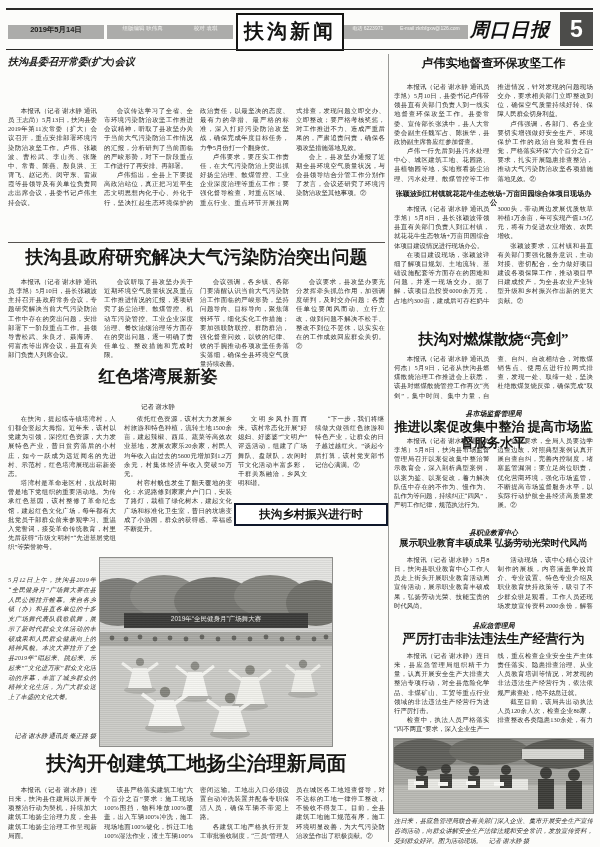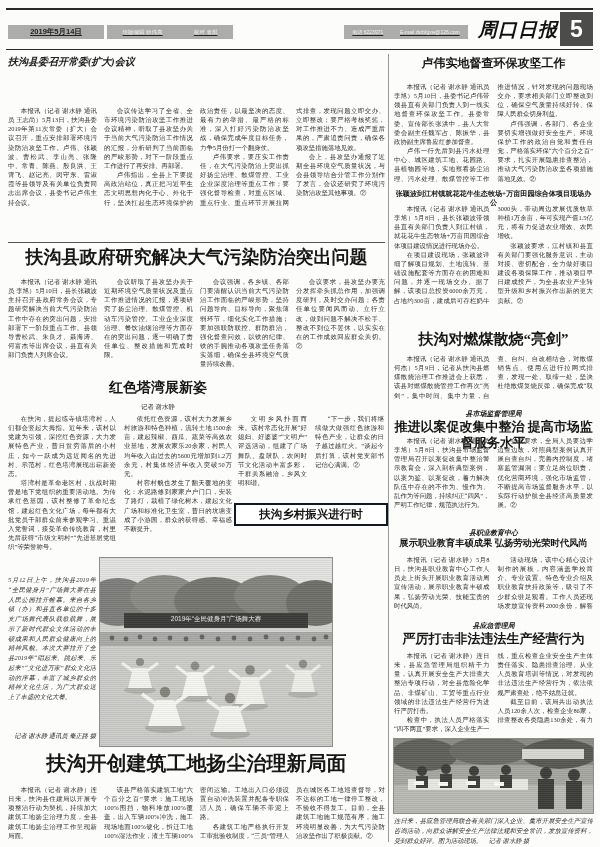--- a/index.html
+++ b/index.html
@@ -1,37 +1,37 @@
 <!DOCTYPE html>
 <html lang="zh"><head>
 <meta charset="utf-8">
 <style>
   html,body{margin:0;padding:0;background:#e9e8e4;-webkit-text-size-adjust:none;}
   .page{position:relative;width:600px;height:847px;margin:0 auto;background:#fcfcfa;
         font-family:"Liberation Serif",serif;color:#222;overflow:hidden;}
   .abs{position:absolute;}
   .rule{background:#2a2a28;}
-  .graybar{background:#acacaa;display:flex;align-items:center;text-decoration:underline;}
+  .graybar{background:#acacaa;display:flex;}
   .graybar .wt{color:#f4f4f2;font-family:"Liberation Sans",sans-serif;}
   .bodytext{font-size:6.4px;line-height:1.43;text-align:justify;color:#2e2e2c;overflow:hidden;}
   .bodytext p{margin:0;text-indent:2em;}
   .cols2{column-count:2;column-gap:8px;}
   .cols4{column-count:4;column-gap:7px;}
   .hl{font-weight:bold;color:#161614;text-align:center;line-height:1.2;}
   .kicker{font-weight:bold;font-style:italic;color:#1c1c1a;}
   .byline{text-align:center;font-size:6.5px;color:#333;}
   .caption{font-style:italic;font-size:6.3px;line-height:1.55;text-align:justify;color:#30302e;overflow:hidden;}
   .cap-credit{text-align:right;font-style:italic;font-size:6.3px;margin-top:2px;}
   .photo{outline:1px solid #8d8d8a;background:#c9c9c6;overflow:hidden;}
   .photo svg{display:block;}
   .grain{position:absolute;inset:0;background:repeating-linear-gradient(0deg,rgba(255,255,255,.06) 0 1px,rgba(0,0,0,.05) 1px 2px);pointer-events:none;}
   .boxlabel{border:2px solid #0f172a;background:#fff;text-align:center;font-weight:bold;
             font-size:11.5px;color:#141412;font-family:"Liberation Sans",sans-serif;}
   .masthead{font-weight:bold;font-style:italic;font-size:19px;letter-spacing:1px;color:#111;
-            font-family:"Liberation Serif",serif;text-align:right;}
+            font-family:"Liberation Serif",serif;text-align:left;}
   .pgbox{background:#4c4c4a;color:#fff;text-align:center;font-weight:bold;
          font-family:"Liberation Sans",sans-serif;}
   .secbox{border:2px solid #141412;background:#fff;text-align:center;font-weight:bold;
           letter-spacing:3px;color:#131311;}
 </style>
 </head>
 <body>
 
 <div class="page">
 
@@ -39,20 +39,23 @@
 
   <div class="abs graybar" style="left:8px;top:25px;width:96px;height:14px;justify-content:center">
     <span style="font-size:7.5px;font-weight:bold;color:#1f1f1d;font-family:'Liberation Sans',sans-serif">2019年5月14日</span>
   </div>
 
   <div class="abs graybar" style="left:107px;top:25px;width:126px;height:14px;justify-content:space-around">
     <span class="wt" style="font-size:5.5px">组版编辑 耿伟真</span>
     <span class="wt" style="font-size:5.5px">校对 袁琪</span>
   </div>
 
+  <div class="abs secbox" style="left:236px;top:13px;width:104px;height:34px;font-size:20px;line-height:32px">
+    <span>扶沟新闻</span>
+  </div>
 
   <div class="abs graybar" style="left:344px;top:25px;width:124px;height:14px;justify-content:space-around">
     <span class="wt" style="font-size:5px">电话 6223971</span>
     <span class="wt" style="font-size:5px">E-mail zkrbfgxw@126.com</span>
   </div>
 
   <div class="abs masthead" style="left:470px;top:17px;width:88px">周口日报</div>
 
   <div class="abs pgbox" style="left:560px;top:12px;width:33px;height:34px;font-size:23px;line-height:34px">
     <span>5</span>
@@ -73,21 +76,21 @@
   <div class="abs" style="left:8px;top:242px;width:377px;height:1px;background:#55524f"></div>
 
   <div class="abs hl" style="left:8px;top:247px;width:377px;font-size:18px">扶沟县政府研究解决大气污染防治突出问题</div>
   <div class="abs bodytext cols4" style="left:8px;top:277px;width:377px;height:96px">
       <p>本报讯（记者 谢水静 通讯员 李旭）5月10日，县长张颖波主持召开县政府常务会议，专题研究解决当前大气污染防治工作中存在的突出问题，安排部署下一阶段重点工作。县领导曹松武、朱良才、聂海涛、何富杰等出席会议，县直有关部门负责人列席会议。</p>
       <p>会议听取了县攻坚办关于近期环境空气质量状况及重点工作推进情况的汇报，逐项研究了扬尘治理、散煤管控、机动车污染管控、工业企业深度治理、餐饮油烟治理等方面存在的突出问题，逐一明确了责任单位、整改措施和完成时限。</p>
       <p>会议强调，各乡镇、各部门要清醒认识当前大气污染防治工作面临的严峻形势，坚持问题导向、目标导向，聚焦薄弱环节，细化实化工作措施；要加强联防联控、群防群治，强化督查问效，以铁的纪律、铁的手腕推动各项攻坚任务落实落细，确保全县环境空气质量持续改善。</p>
       <p>会议要求，县攻坚办要充分发挥牵头抓总作用，加强调度研判，及时交办问题；各责任单位要闻风而动、立行立改，做到问题不解决不松手、整改不到位不罢休，以实实在在的工作成效回应群众关切。②</p>
     </div>
 
-  <div class="abs hl" style="left:8px;top:380px;width:300px;font-size:14px">红色塔湾展新姿</div>
+  <div class="abs hl" style="left:8px;top:367px;width:300px;font-size:17px">红色塔湾展新姿</div>
   <div class="abs byline" style="left:8px;top:403px;width:300px">记者 谢水静</div>
   <div class="abs bodytext cols2" style="left:8px;top:414px;width:224px;height:143px">
       <p>在扶沟，提起练寺镇塔湾村，人们都会竖起大拇指。近年来，该村以党建为引领，深挖红色资源，大力发展特色产业，昔日贫穷落后的小村庄，如今一跃成为远近闻名的先进村、示范村，红色塔湾展现出崭新姿态。</p>
       <p>塔湾村是革命老区村，抗战时期曾是地下党组织的重要活动地。为传承红色基因，该村整修了革命纪念馆，建起红色文化广场，每年都有大批党员干部群众前来参观学习、重温入党誓词，接受革命传统教育，村里先后获得“市级文明村”“先进基层党组织”等荣誉称号。</p>
       <p>依托红色资源，该村大力发展乡村旅游和特色种植，流转土地1500余亩，建起辣椒、西瓜、蔬菜等高效农业基地，发展农家乐20余家，村民人均年收入由过去的5600元增加到1.2万余元，村集体经济年收入突破50万元。</p>
       <p>村容村貌也发生了翻天覆地的变化：水泥路修到家家户户门口，安装了路灯，栽植了绿化树木，建起文化广场和标准化卫生室，昔日的坑塘变成了小游园，群众的获得感、幸福感不断提升。</p>
     </div>
   <div class="abs bodytext cols2" style="left:238px;top:414px;width:146px;height:86px">
       <p>文明乡风扑面而来。该村常态化开展“好媳妇、好婆婆”“文明户”评选活动，组建了广场舞队、盘鼓队，农闲时节文化活动丰富多彩，干群关系融洽，乡风文明和谐。</p>
       <p>“下一步，我们将继续做大做强红色旅游和特色产业，让群众的日子越过越红火。”谈起今后打算，该村党支部书记信心满满。②</p>

